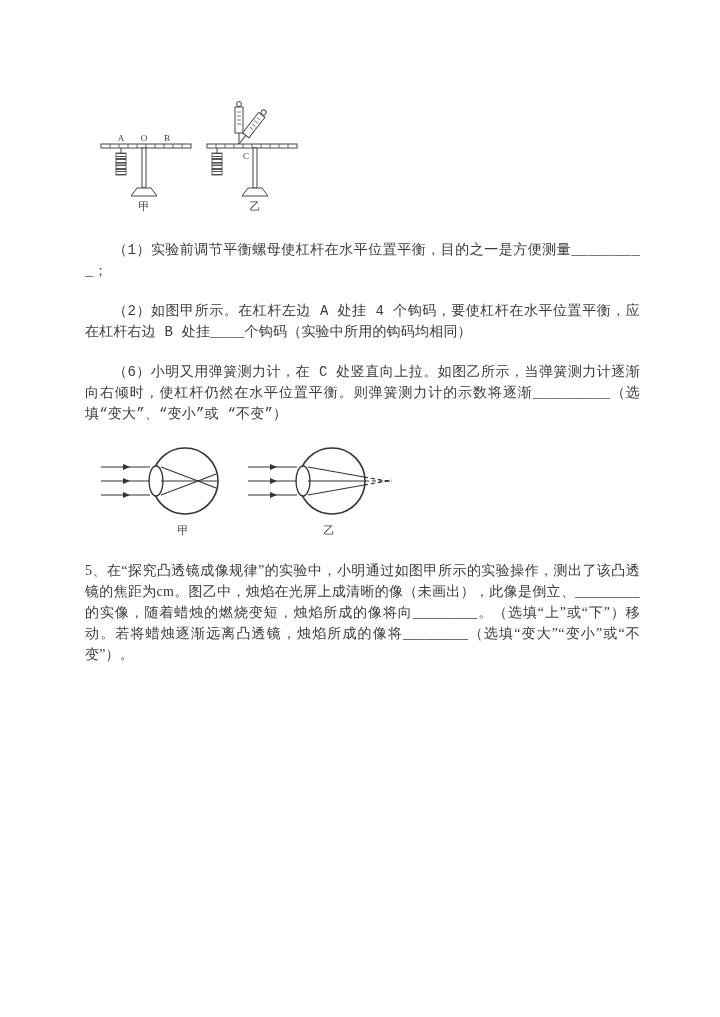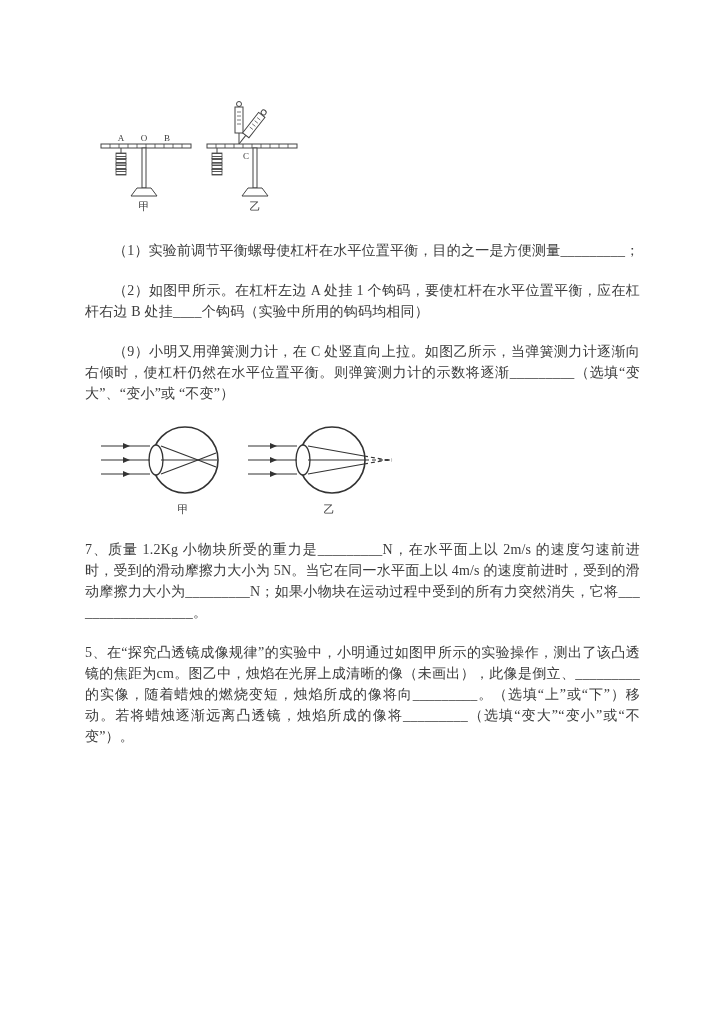--- a/index.html
+++ b/index.html
@@ -18,21 +18,21 @@
     padding: 92px 80px 40px 85px;
   }
   .para {
     font-size: 14px;
     line-height: 21px;
     text-align: justify;
     margin: 0 0 19px 0;
     letter-spacing: 0.2px;
     word-break: break-all;
   }
-  .indent { text-indent: 2em; }
+  .indent { text-indent: 2em; font-family: Liberation Mono, monospace; }
   .fig { display: block; }
   .fig-levers { margin: 0 0 26px 12px; }
   .fig-eyes { margin: 2px 0 22px 10px; }
   svg { display: block; }
   svg text {
     font-family: "Liberation Serif", "DejaVu Serif", serif;
     fill: #3b3b3b;
     stroke: none;
   }
   svg text.mark { font-size: 9px; }
@@ -102,22 +102,22 @@
         <g>
           <rect x="156" y="56" width="4" height="40" fill="#ffffff" stroke="#444" stroke-width="1"></rect>
           <polygon points="145,104 171,104 165,96 151,96" fill="#ffffff" stroke="#444" stroke-width="1"></polygon>
         </g>
         <text class="cn" x="158" y="118" text-anchor="middle">乙</text>
       </g>
     </svg>
   </figure>
 
   <p class="para indent">（1）实验前调节平衡螺母使杠杆在水平位置平衡，目的之一是方便测量_________；</p>
-  <p class="para indent">（2）如图甲所示。在杠杆左边 A 处挂 1 个钩码，要使杠杆在水平位置平衡，应在杠杆右边 B 处挂____个钩码（实验中所用的钩码均相同）</p>
-  <p class="para indent">（9）小明又用弹簧测力计，在 C 处竖直向上拉。如图乙所示，当弹簧测力计逐渐向右倾时，使杠杆仍然在水平位置平衡。则弹簧测力计的示数将逐渐_________（选填“变大”、“变小”或 “不变”）</p>
+  <p class="para indent">（2）如图甲所示。在杠杆左边 A 处挂 4 个钩码，要使杠杆在水平位置平衡，应在杠杆右边 B 处挂____个钩码（实验中所用的钩码均相同）</p>
+  <p class="para indent">（6）小明又用弹簧测力计，在 C 处竖直向上拉。如图乙所示，当弹簧测力计逐渐向右倾时，使杠杆仍然在水平位置平衡。则弹簧测力计的示数将逐渐_________（选填“变大”、“变小”或 “不变”）</p>
 
   <figure class="fig fig-eyes">
     <svg width="310" height="94" viewBox="0 0 310 94">
 
       <g stroke="#333" fill="none" stroke-width="1.2">
         <circle cx="90" cy="37" r="33" stroke-width="1.6"></circle>
         <ellipse cx="61" cy="37" rx="7" ry="15" fill="#ffffff" stroke-width="1.3"></ellipse>
         <line x1="6" y1="23" x2="55" y2="23"></line>
         <line x1="6" y1="37" x2="55" y2="37"></line>
         <line x1="6" y1="51" x2="55" y2="51"></line>
@@ -145,16 +145,15 @@
         <line x1="213" y1="51" x2="269" y2="41"></line>
         <line x1="213" y1="37" x2="270" y2="37"></line>
         <line x1="269" y1="33" x2="297" y2="38" stroke-dasharray="4 3"></line>
         <line x1="269" y1="41" x2="297" y2="36" stroke-dasharray="4 3"></line>
         <line x1="270" y1="37" x2="298" y2="37" stroke-dasharray="4 3"></line>
       </g>
       <text class="cn" x="234" y="90" text-anchor="middle">乙</text>
     </svg>
   </figure>
 
-  <p class="para">7、质量 1.2Kg 小物块所受的重力是_________N，在水平面上以 2m/s 的速度匀速前进时，受到的滑动摩擦力大小为 5N。当它在同一水平面上以 4m/s 的速度前进时，受到的滑动摩擦力大小为_________N；如果小物块在运动过程中受到的所有力突然消失，它将__________________。</p>
   <p class="para">5、在“探究凸透镜成像规律”的实验中，小明通过如图甲所示的实验操作，测出了该凸透镜的焦距为cm。图乙中，烛焰在光屏上成清晰的像（未画出），此像是倒立、_________的实像，随着蜡烛的燃烧变短，烛焰所成的像将向_________。（选填“上”或“下”）移动。若将蜡烛逐渐远离凸透镜，烛焰所成的像将_________（选填“变大”“变小”或“不变”）。</p>
 
 </div>
 
 </body></html>

